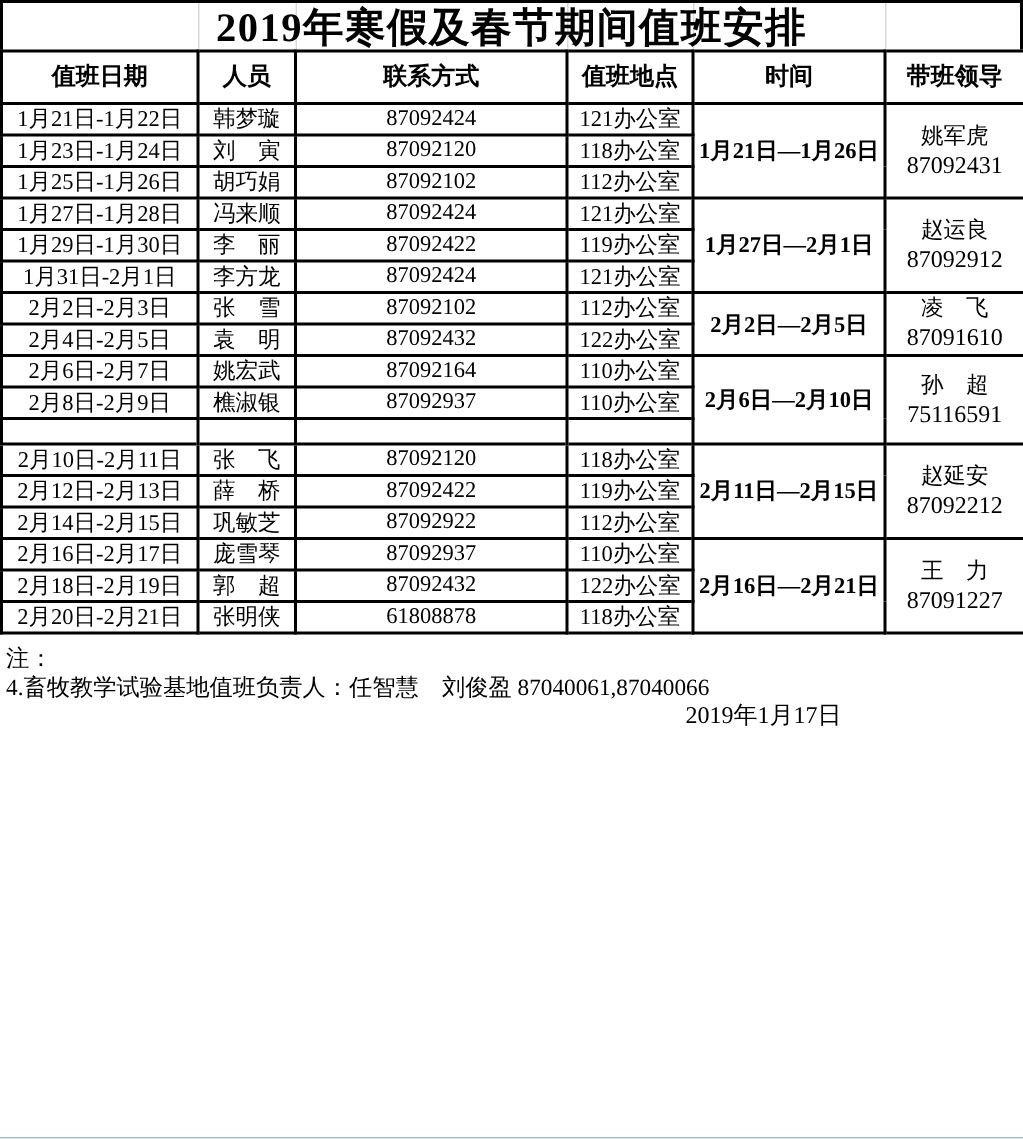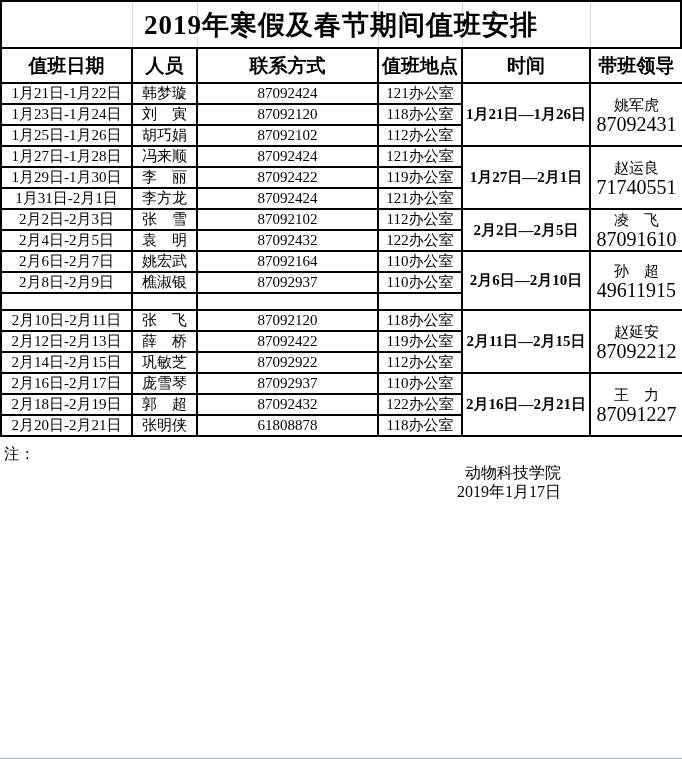--- a/index.html
+++ b/index.html
@@ -1,34 +1,34 @@
 <!DOCTYPE html>
 <html><head>
 <meta charset="utf-8">
 <style>
   * { margin:0; padding:0; box-sizing:border-box; }
   html,body { background:#e8e8e8; }
   body { width:682px; height:759px; overflow:hidden; font-family:"Liberation Serif","DejaVu Serif",serif; }
   .page { width:682px; height:759px; background:#ffffff; position:relative; color:#000; }
 
-  .title-bar { position:relative; height:47px; border:2px solid #000; border-bottom:none;
+  .title-bar { position:relative; height:33px; border:2px solid #000; border-bottom:none;
                display:flex; align-items:center; justify-content:center; overflow:hidden; }
   .title-bar .gridline { position:absolute; top:0; bottom:0; width:1px; background:#d9d9d9; }
   .title-text { font-size:27px; font-weight:bold; letter-spacing:1px; white-space:nowrap; position:relative; z-index:2; }
 
   table.duty { width:682px; border-collapse:collapse; table-layout:fixed; background:#fff; }
   table.duty td, table.duty th { border:2px solid #000; text-align:center; vertical-align:middle;
        font-size:15px; overflow:hidden; white-space:nowrap; padding:0 1px; }
-  table.duty th { font-size:19px; font-weight:bold; height:35px; }
+  table.duty th { font-size:16px; font-weight:bold; height:35px; }
   tr.data-row { height:15px; }
   tr.spacer-row { height:17px; }
   tr.spacer-row td { border-bottom:1px solid #a6a6a6; }
   td.time-cell { font-size:15px;font-weight:bold; }
   td.leader-cell { line-height:19px; font-size:15px; }
-  td.leader-cell .phone { font-size:20px; }
+  td.leader-cell .phone { font-size:16px; }
 
   .notes { padding:7px 4px 0 4px; font-size:15.5px; line-height:19px; color:#000;
            font-family:"Liberation Serif","DejaVu Serif",serif; }
   .notes p { margin:0; }
   .signature { text-align:right; padding-right:117px; line-height:19px; font-size:16px; }
   .edge-artifact { position:absolute; left:0; right:0; bottom:0; height:1px; background:#9fbccb; }
 </style>
 </head>
 <body>
 
@@ -87,21 +87,21 @@
     </tr>
 
     <tr class="data-row">
       <td>1月27日-1月28日</td>
       <td>冯来顺</td>
       <td>87092424</td>
       <td>121办公室</td>
       <td class="time-cell" rowspan="3">1月27日—2月1日</td>
       <td class="leader-cell" rowspan="3">
         <div>赵运良</div>
-        <div class="phone">71740551</div>
+        <div class="phone">87092912</div>
       </td>
     </tr>
     <tr class="data-row">
       <td>1月29日-1月30日</td>
       <td>李　丽</td>
       <td>87092422</td>
       <td>119办公室</td>
     </tr>
     <tr class="data-row">
       <td>1月31日-2月1日</td>
@@ -129,21 +129,21 @@
     </tr>
 
     <tr class="data-row">
       <td>2月6日-2月7日</td>
       <td>姚宏武</td>
       <td>87092164</td>
       <td>110办公室</td>
       <td class="time-cell" rowspan="3">2月6日—2月10日</td>
       <td class="leader-cell" rowspan="3">
         <div>孙　超</div>
-        <div class="phone">49611915</div>
+        <div class="phone">75116591</div>
       </td>
     </tr>
     <tr class="data-row">
       <td>2月8日-2月9日</td>
       <td>樵淑银</td>
       <td>87092937</td>
       <td>110办公室</td>
     </tr>
     <tr class="spacer-row">
       <td></td>
@@ -197,20 +197,20 @@
       <td>2月20日-2月21日</td>
       <td>张明侠</td>
       <td>61808878</td>
       <td>118办公室</td>
     </tr>
   </tbody>
     </table>
 
   <div class="notes">
     <p>注：</p>
+    <p>4.畜牧教学试验基地值班负责人：任智慧　刘俊盈 87040061,87040066</p>
     <div class="signature">
-      <p>动物科技学院</p>
       <p>2019年1月17日</p>
     </div>
   </div>
 
   <div class="edge-artifact"></div>
 </div>
 
 </body></html>

